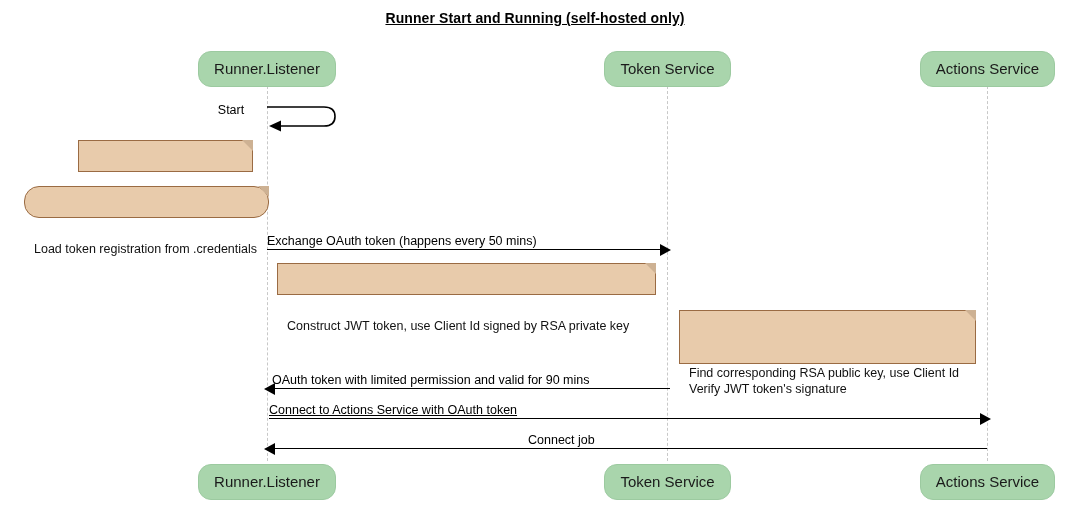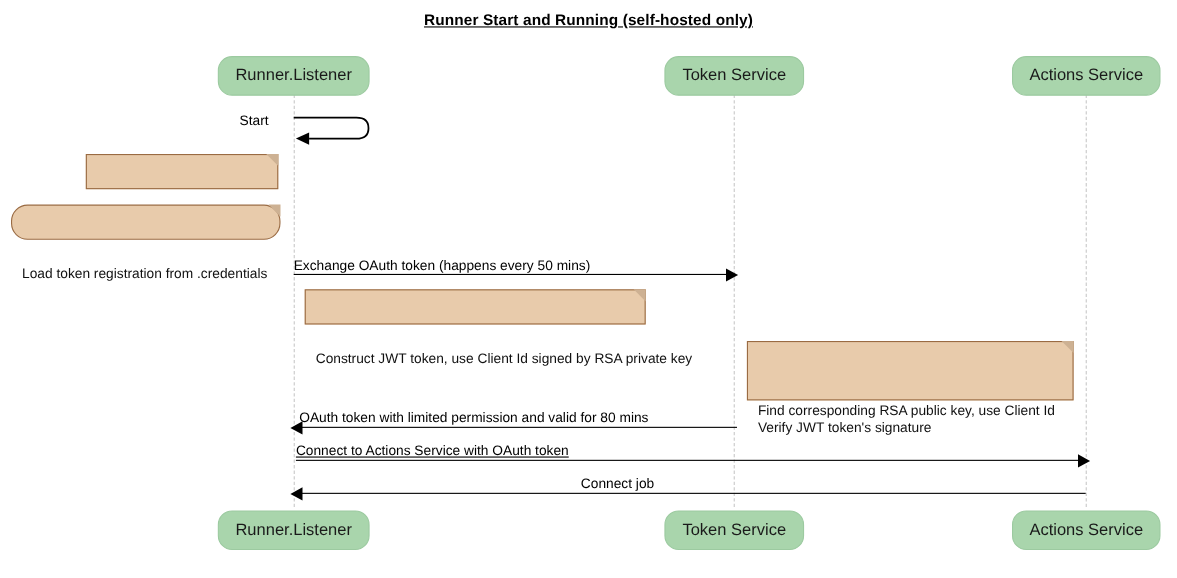--- a/index.html
+++ b/index.html
@@ -137,43 +137,43 @@
       <path d="M 0 3 L 57 3 Q 68 3 68 12.5 Q 68 22 57 22 L 14 22" fill="none" stroke="#000000" stroke-width="1.6"></path>
       <polygon points="14,16.4 14,27.6 2,22" fill="#000000"></polygon>
     </svg>
   </div>
 
   <div class="note" style="left:78px; top:140px; width:175px; height:32px;">
     <span class="fold"></span>
     <span class="note-text">Load config info from .runner</span>
   </div>
 
-  <div class="note" style="left:10px; top:186px; width:245px; height:32px;border-radius:15px;">
+  <div class="note" style="left:24px; top:186px; width:245px; height:32px;border-radius:15px;">
     <span class="fold"></span>
     <span class="note-text">Load token registration from .credentials</span>
   </div>
 
   <div class="msg" style="left:267px; top:249px; width:396px;"></div>
   <div class="arrowhead right" style="left:660px; top:244px;"></div>
   <div class="msg-label" style="left:267px; top:234px; width:400px;">Exchange OAuth token (happens every 50 mins)</div>
 
-  <div class="note" style="left:277px; top:263px; width:310px; height:32px;">
+  <div class="note" style="left:277px; top:263px; width:379px; height:32px;">
     <span class="fold"></span>
     <span class="note-text">Construct JWT token, use Client Id signed by RSA private key</span>
   </div>
 
   <div class="note" style="left:679px; top:310px; width:297px; height:54px;">
     <span class="fold"></span>
     <span class="note-text">Find corresponding RSA public key, use Client Id
 Verify JWT token's signature</span>
   </div>
 
   <div class="msg" style="left:272px; top:388px; width:398px;"></div>
   <div class="arrowhead left" style="left:264px; top:383px;"></div>
-  <div class="msg-label" style="left:272px; top:373px; width:398px;">OAuth token with limited permission and valid for 80 mins</div>
+  <div class="msg-label" style="left:272px; top:373px; width:398px;">OAuth token with limited permission and valid for 90 mins</div>
 
   <div class="msg" style="left:269px; top:418px; width:714px;"></div>
   <div class="arrowhead right" style="left:980px; top:413px;"></div>
   <div class="msg-label" style="left:269px; top:403px; width:714px;text-decoration:underline;">Connect to Actions Service with OAuth token</div>
 
   <div class="msg" style="left:272px; top:448px; width:715px;"></div>
   <div class="arrowhead left" style="left:264px; top:443px;"></div>
   <div class="msg-label" style="left:528px; top:433px; width:200px;">Connect job</div>
 
   <div class="participant" style="left:198px; top:464px; width:138px;">Runner.Listener</div>

